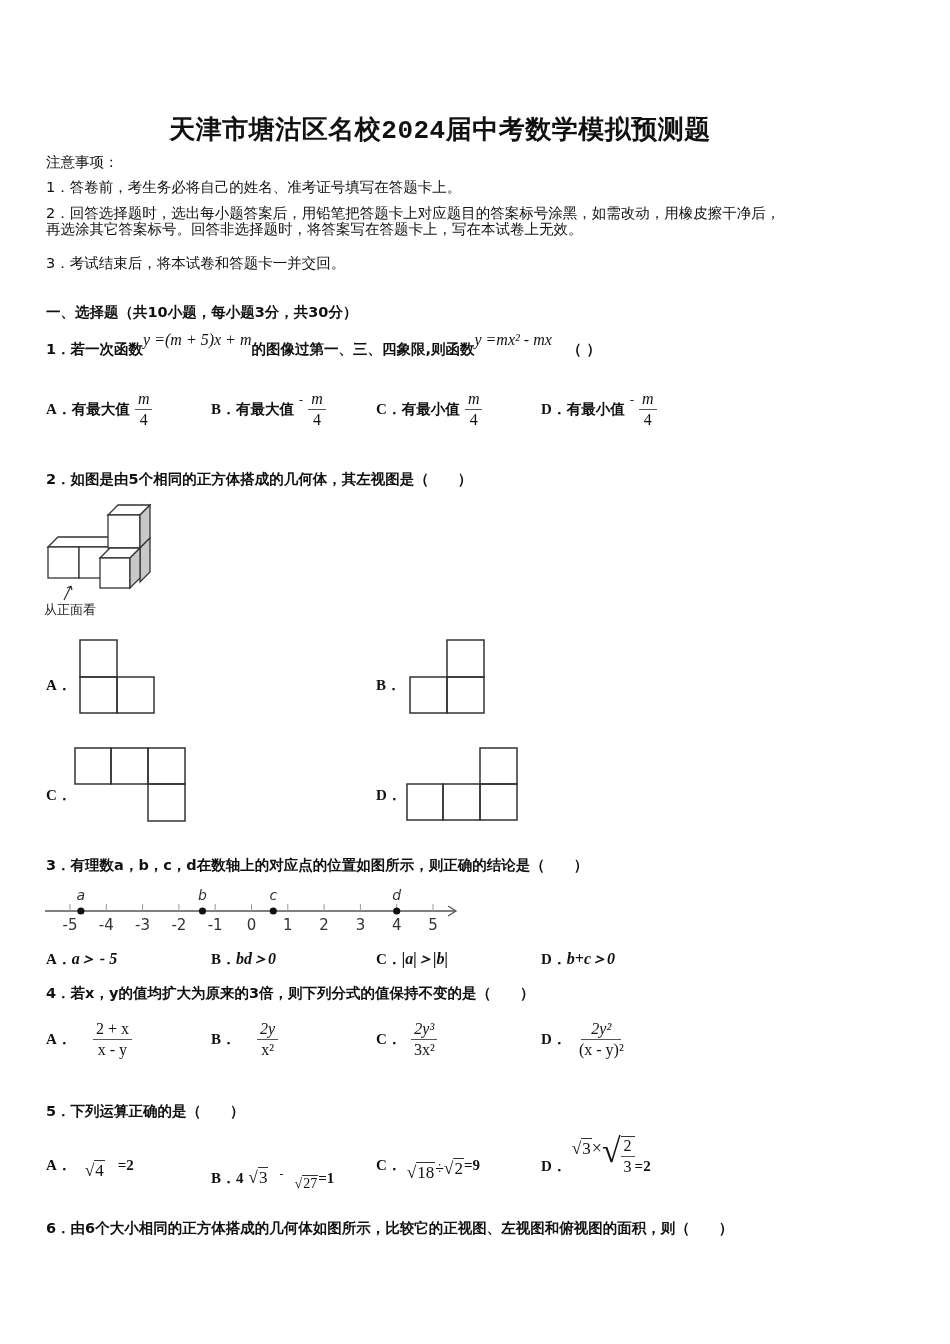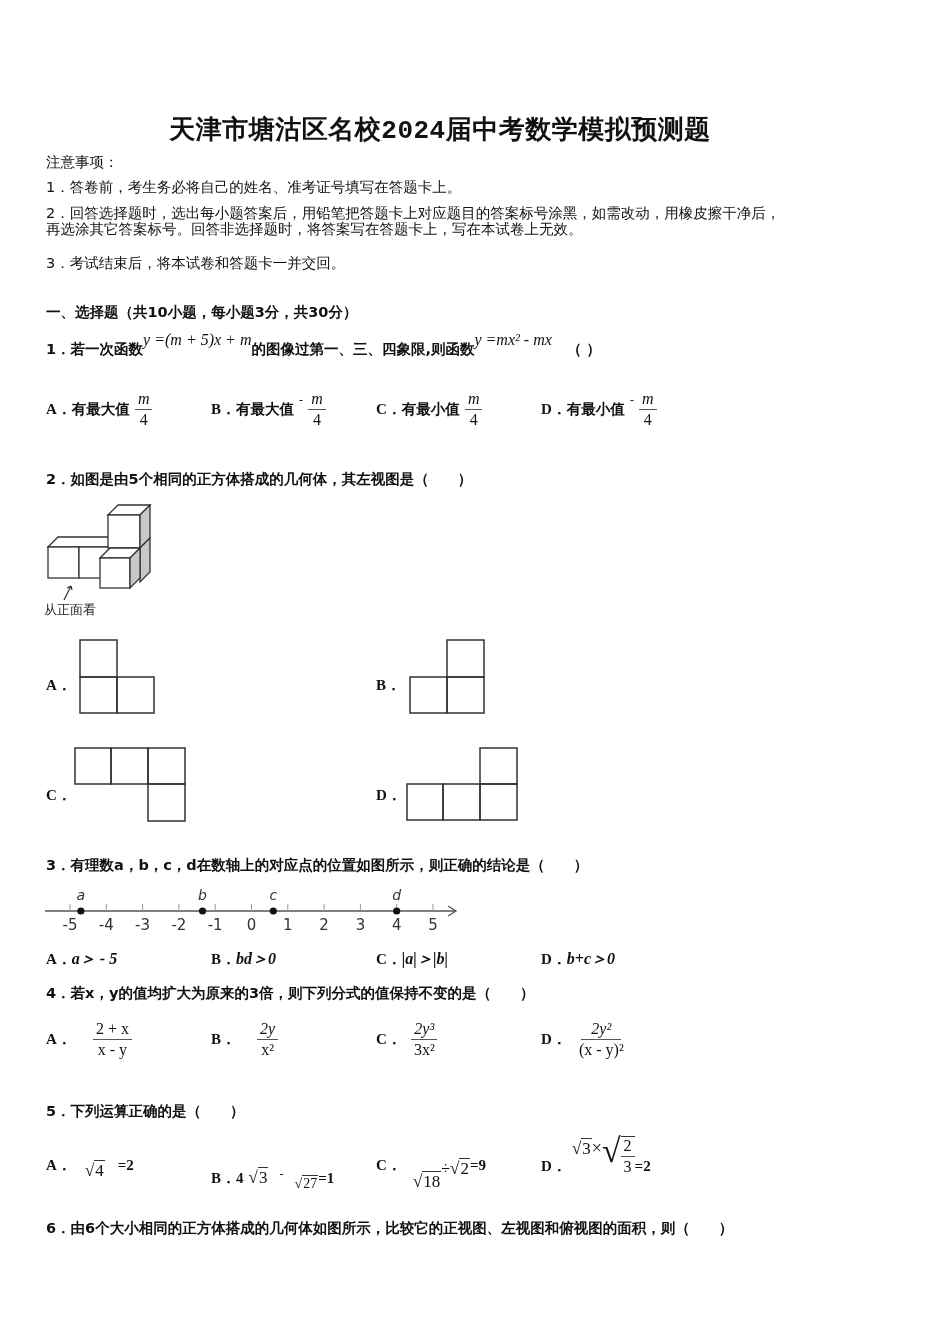--- a/index.html
+++ b/index.html
@@ -236,21 +236,21 @@
 
 <div class="abs t" style="top:1168px;left:211px;">
   <span class="lbl">B．</span><span class="lbl">4</span>
   <span class="sqrt"><span>√</span><span class="rad">3</span></span>
   <span class="mathup" style="position:relative;top:-5px;font-size:12px;margin:0 6px">-</span>
   <span class="sqrt" style="font-size:14px;position:relative;top:5px;"><span>√</span><span class="rad">27</span></span><span class="lbl">=1</span>
 </div>
 
 <div class="abs t" style="top:1155px;left:376px;">
   <span class="lbl">C．</span>
-  <span class="sqrt" style="margin-left:6px;position:relative;top:17px;"><span>√</span><span class="rad">18</span></span><span class="mathup" style="position:relative;top:4px;">÷</span><span class="sqrt" style="position:relative;top:4px;"><span>√</span><span class="rad">2</span></span><span class="lbl">=9</span>
+  <span class="sqrt" style="position:relative;top:8px;"><span>√</span><span class="rad">18</span></span><span class="mathup" style="position:relative;top:4px;">÷</span><span class="sqrt" style="position:relative;top:4px;"><span>√</span><span class="rad">2</span></span><span class="lbl">=9</span>
 </div>
 
 <div class="abs t" style="top:1134px;left:541px;">
   <span class="lbl" style="position:relative;top:21px;">D．</span>
   <span class="sqrt" style="position:relative;top:4px;"><span>√</span><span class="rad">3</span></span><span class="mathup" style="position:relative;top:4px;font-size:18px;">×</span><span class="sqrt" style="font-size:34px;line-height:34px;vertical-align:top;"><span>√</span></span><span class="frac" style="border-top:1px solid #333;vertical-align:top;margin-top:2px;">
       <span class="num" style="font-style:normal">2</span>
       <span class="den" style="font-style:normal">3</span>
     </span><span class="lbl" style="position:relative;top:21px;">=2</span>
 </div>
 

